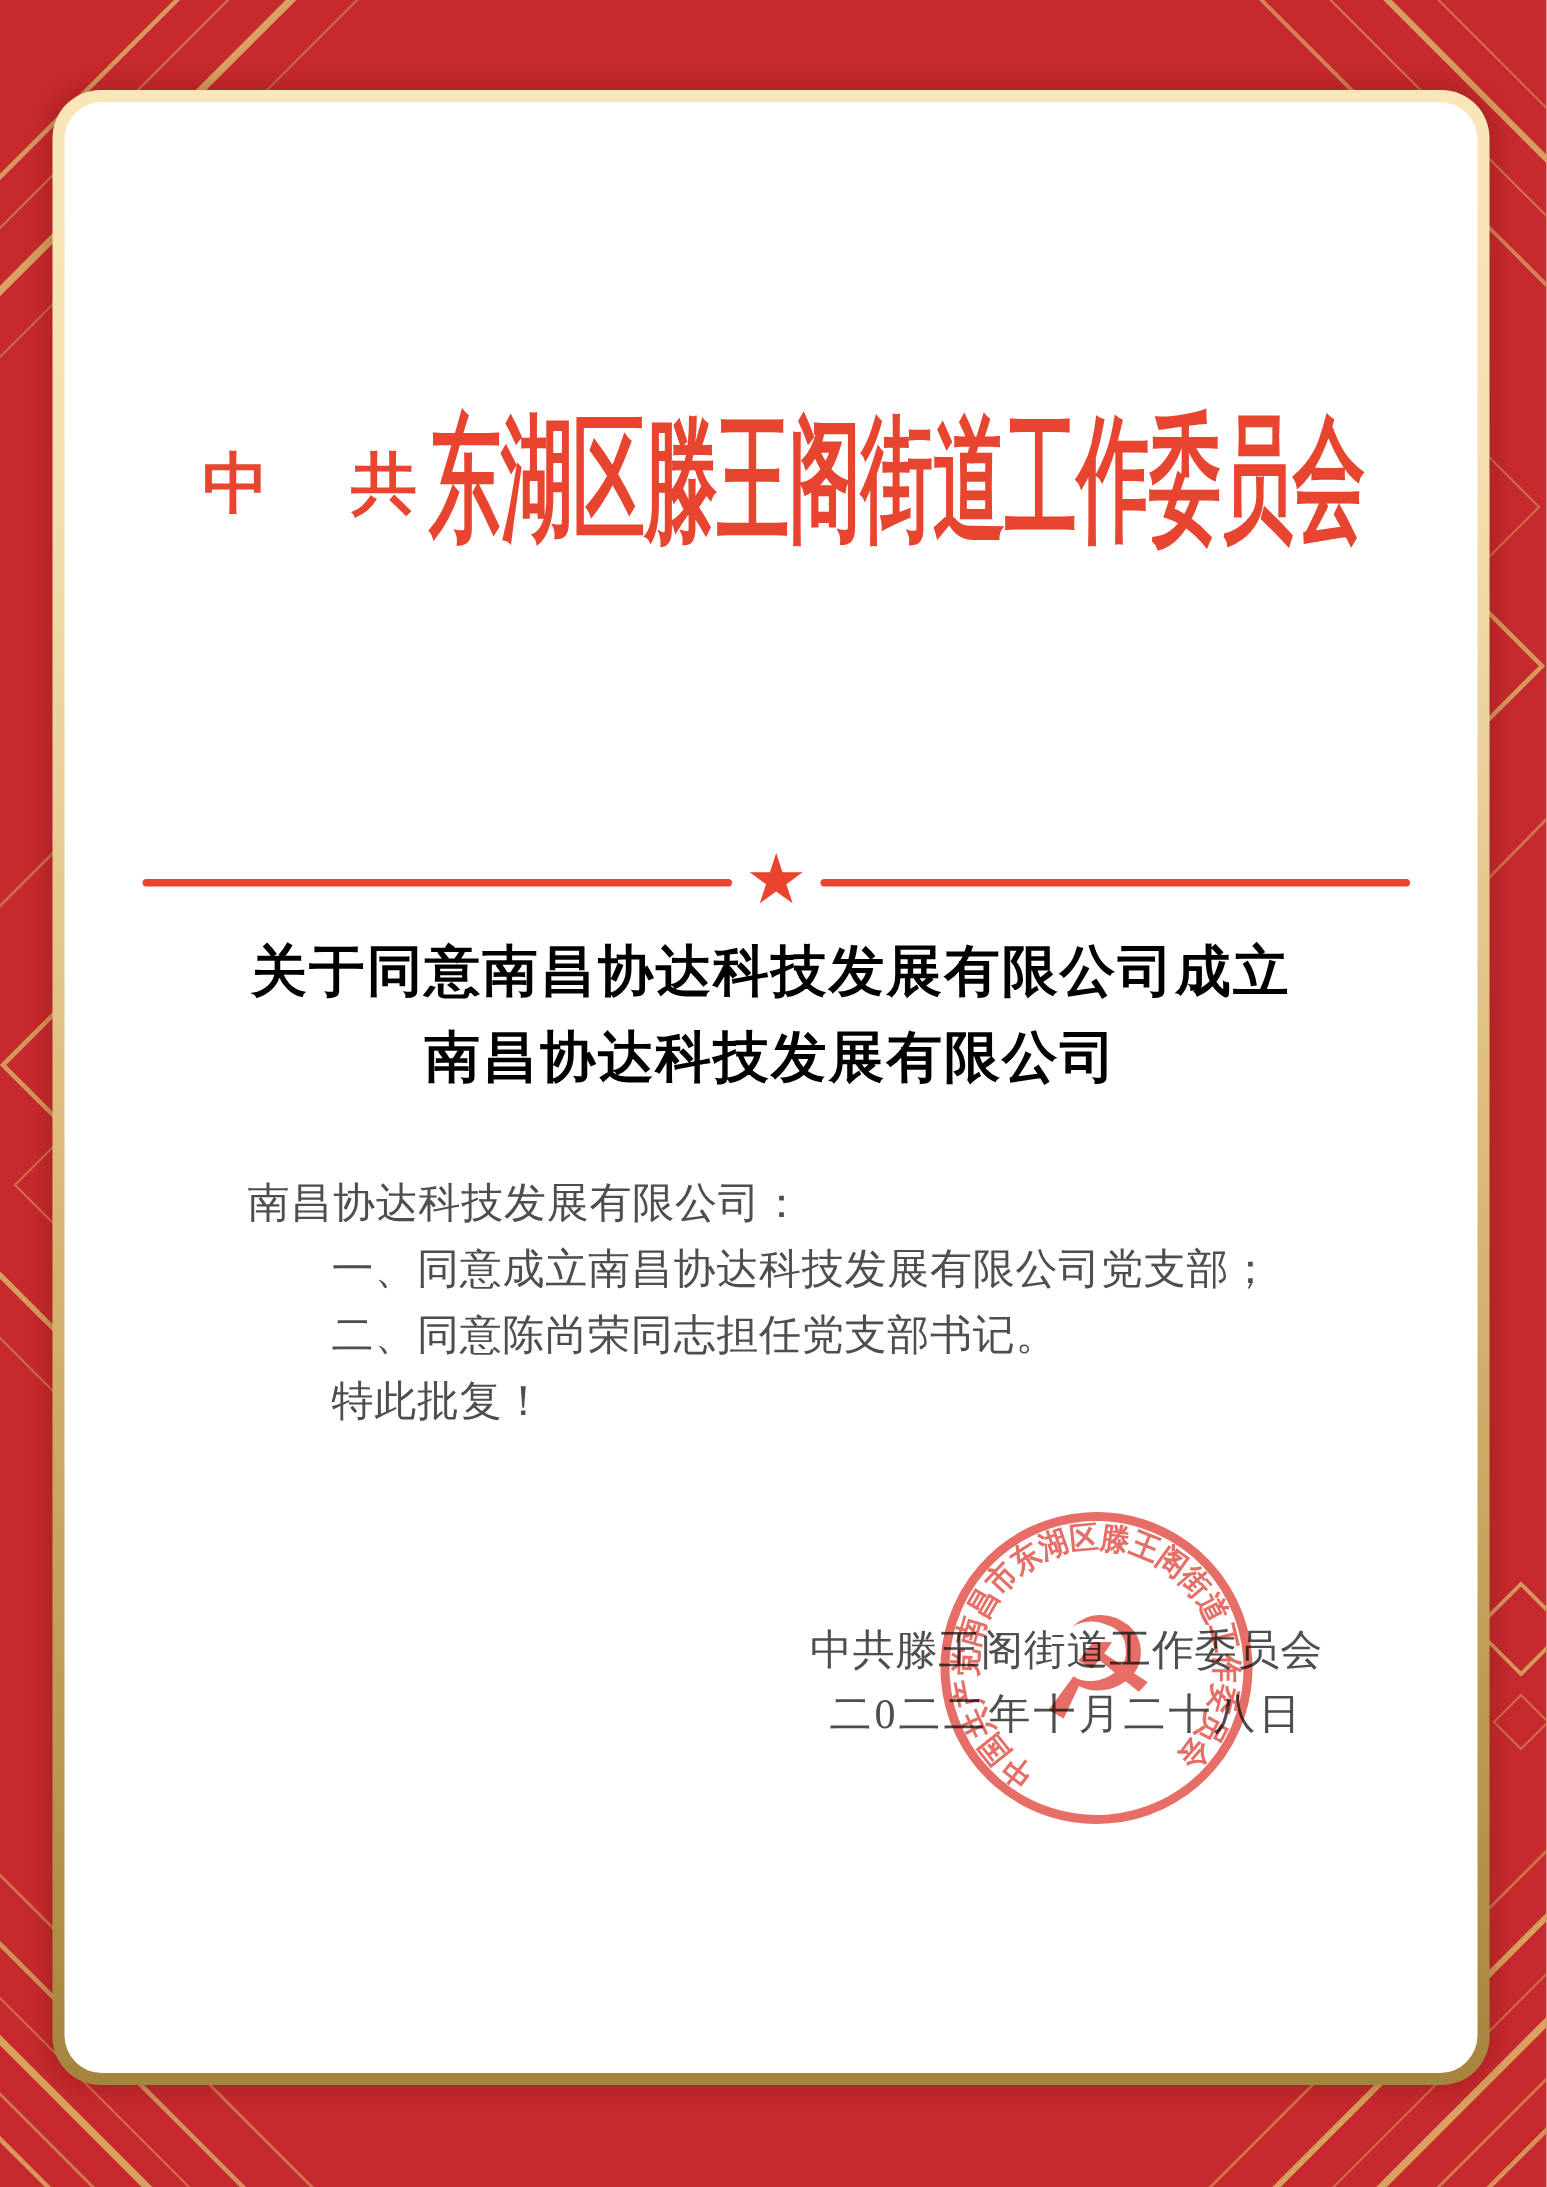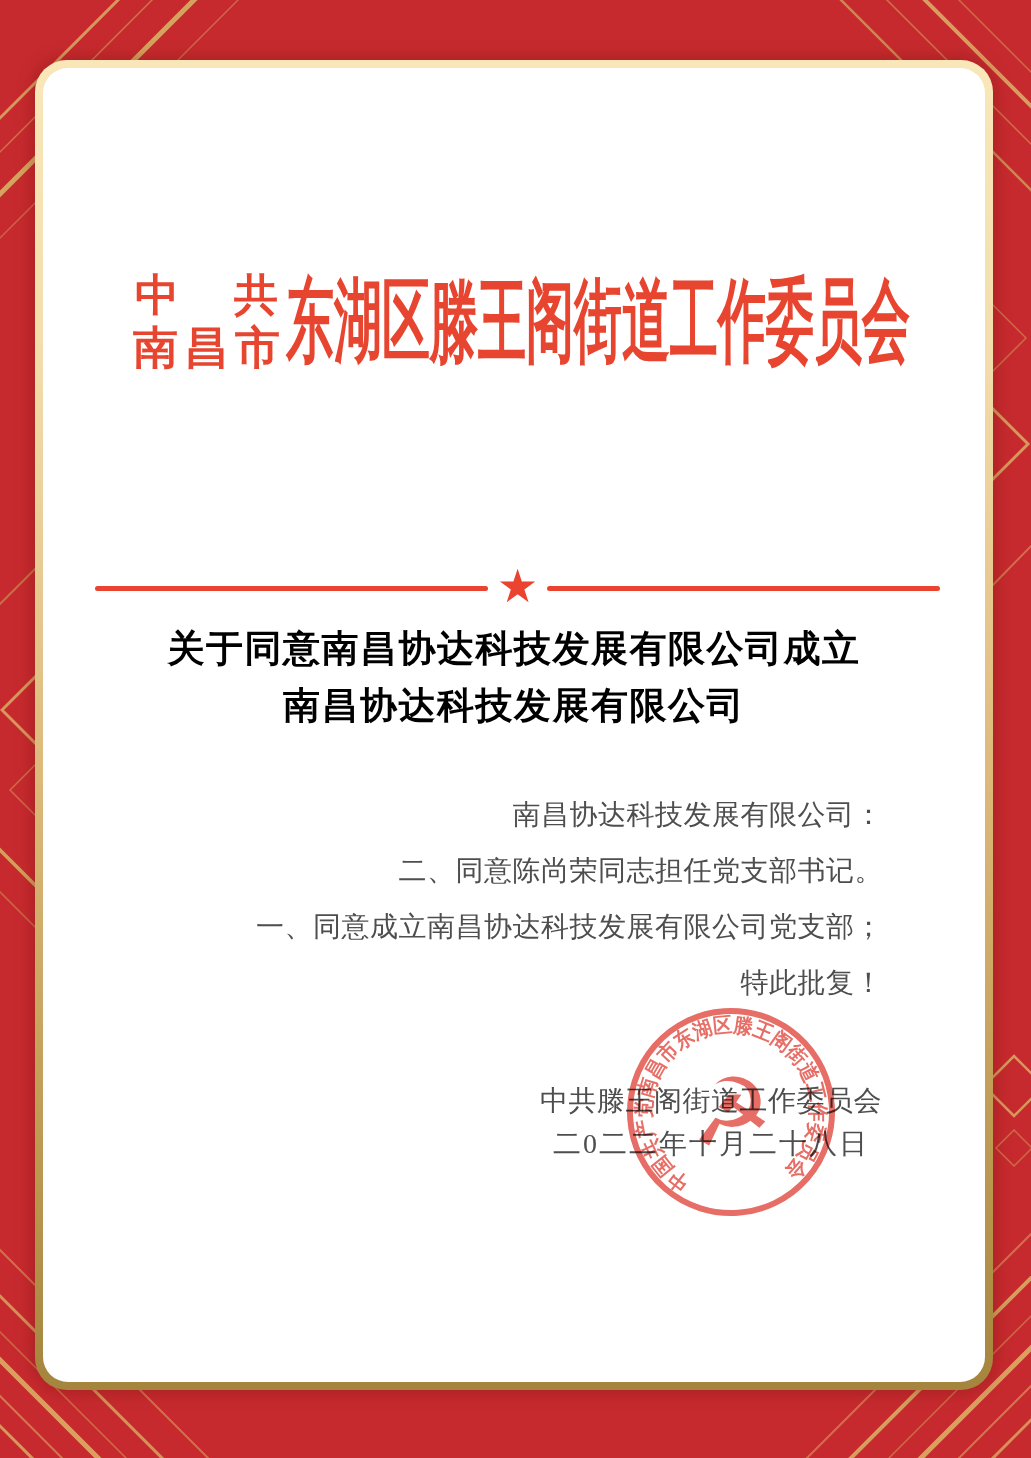--- a/index.html
+++ b/index.html
@@ -55,21 +55,21 @@
     position:absolute;top:552px;left:40px;right:40px;
     text-align:center;color:#000000;font-weight:bold;
     font-size:37px;line-height:57px;letter-spacing:1.5px;
   }
 
   
   .body{
     position:absolute;top:713px;left:122px;right:90px;
     font-size:28px;line-height:44px;color:#4e4e4e;letter-spacing:.5px;
   }
-  .body p{margin:12px;text-align:right;}
+  .body p{margin:0;}
   .body p.indented{text-indent:56px;}
 
   
   .signature{
     position:absolute;top:1015px;left:468px;width:400px;
     text-align:center;color:#4e4e4e;font-size:28px;
   }
   .sig-org{line-height:36px;letter-spacing:.5px;}
   .sig-date{line-height:50px;letter-spacing:2px;}
 
@@ -133,21 +133,20 @@
 
 <div class="paper">
   <div class="sheet">
 
     <div class="header">
       <div class="prefix">
         <div class="prefix-row1">
           <span>中</span>
           <span>共</span>
         </div>
-        <div class="prefix-row2">南昌市</div>
       </div>
       <div class="org-name">东湖区滕王阁街道工作委员会</div>
     </div>
 
     <div class="divider">
       <div class="seg"></div>
       <div class="star">★</div>
       <div class="seg"></div>
     </div>
 
@@ -155,23 +154,23 @@
       <div>关于同意南昌协达科技发展有限公司成立</div>
       <div>南昌协达科技发展有限公司</div>
     </div>
 
     <div class="body">
 
         <p>南昌协达科技发展有限公司：</p>
 
 
 
+        <p class="indented">一、同意成立南昌协达科技发展有限公司党支部；</p>
+
         <p class="indented">二、同意陈尚荣同志担任党支部书记。</p>
-
-        <p class="indented">一、同意成立南昌协达科技发展有限公司党支部；</p>
 
         <p class="indented">特此批复！</p>
       </div>
 
     <div class="signature">
       <div class="sig-org">中共滕王阁街道工作委员会</div>
       <div class="sig-date">二0二二年十月二十八日</div>
     </div>
 
     <svg class="stamp" viewBox="0 0 230 230">

